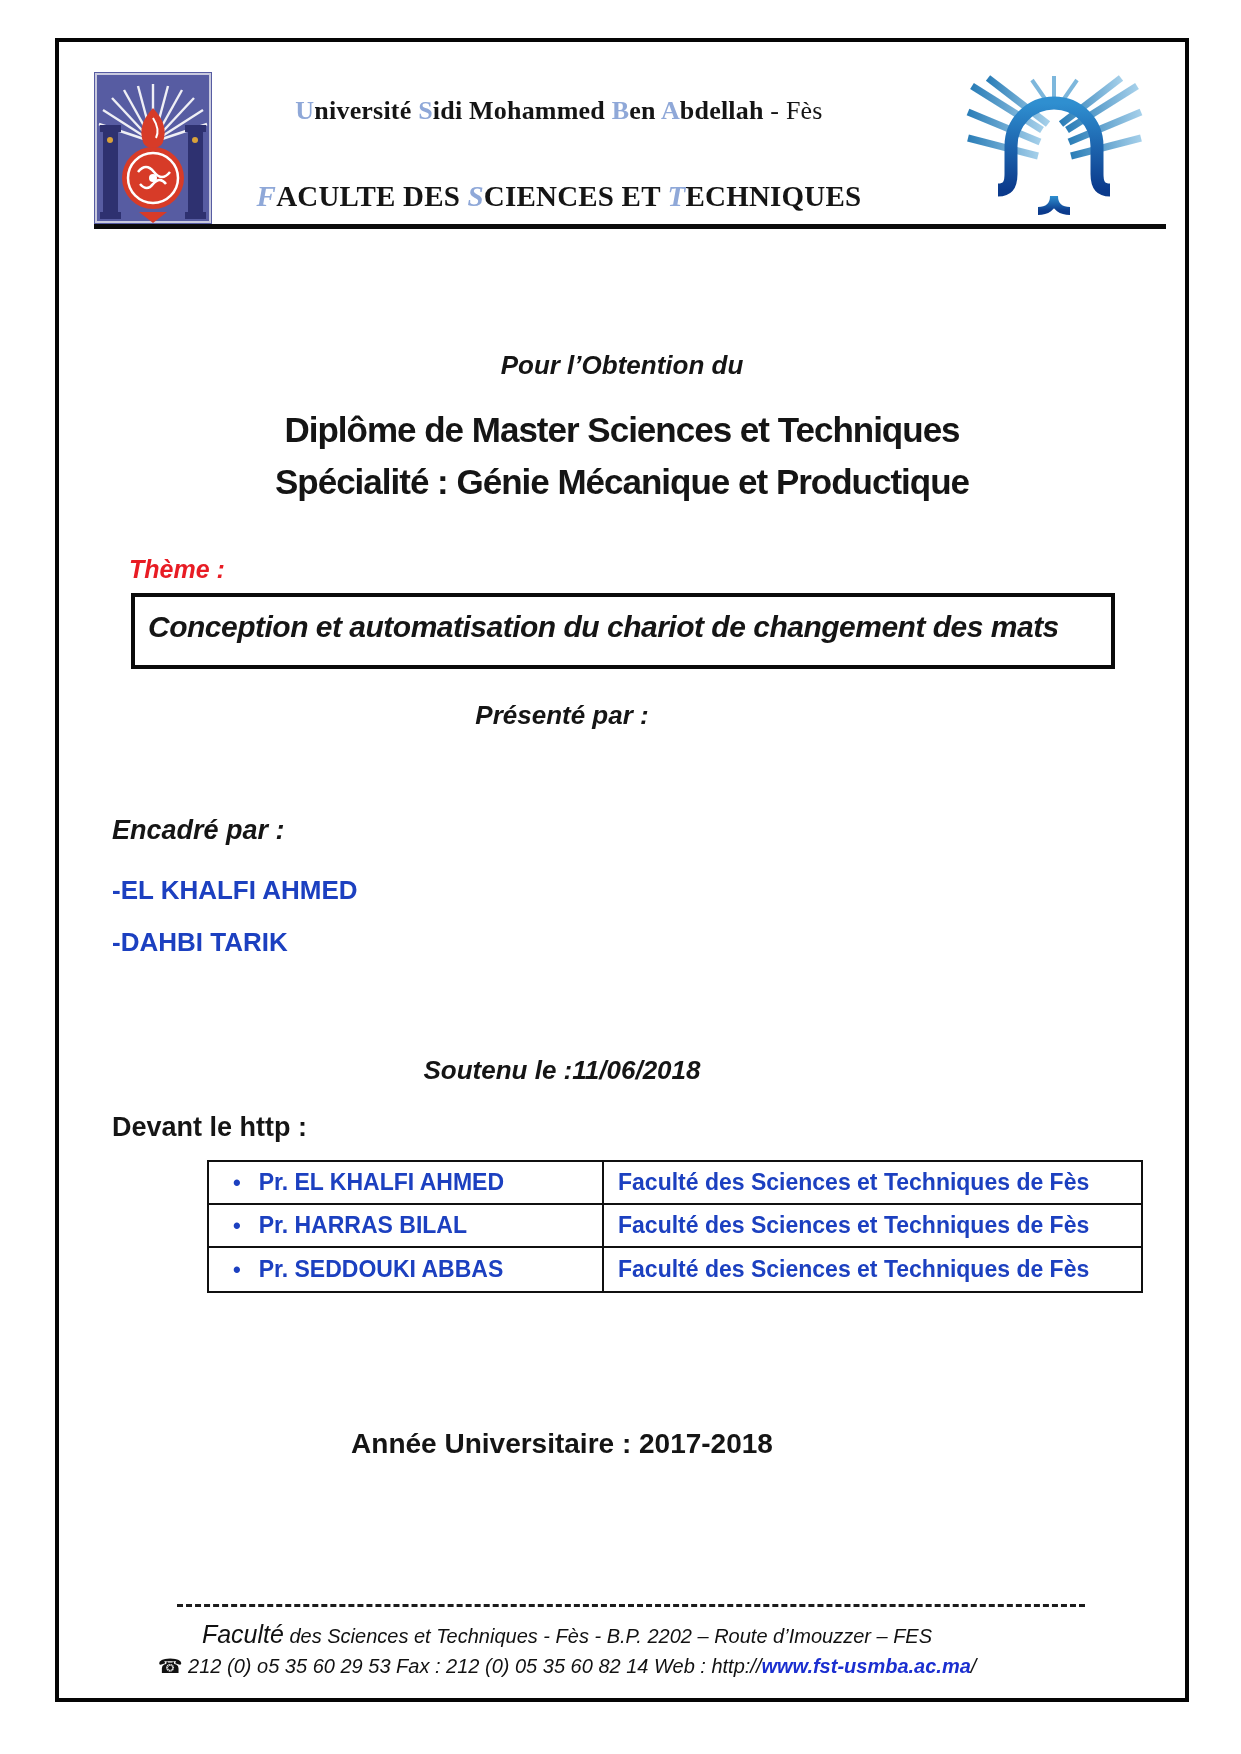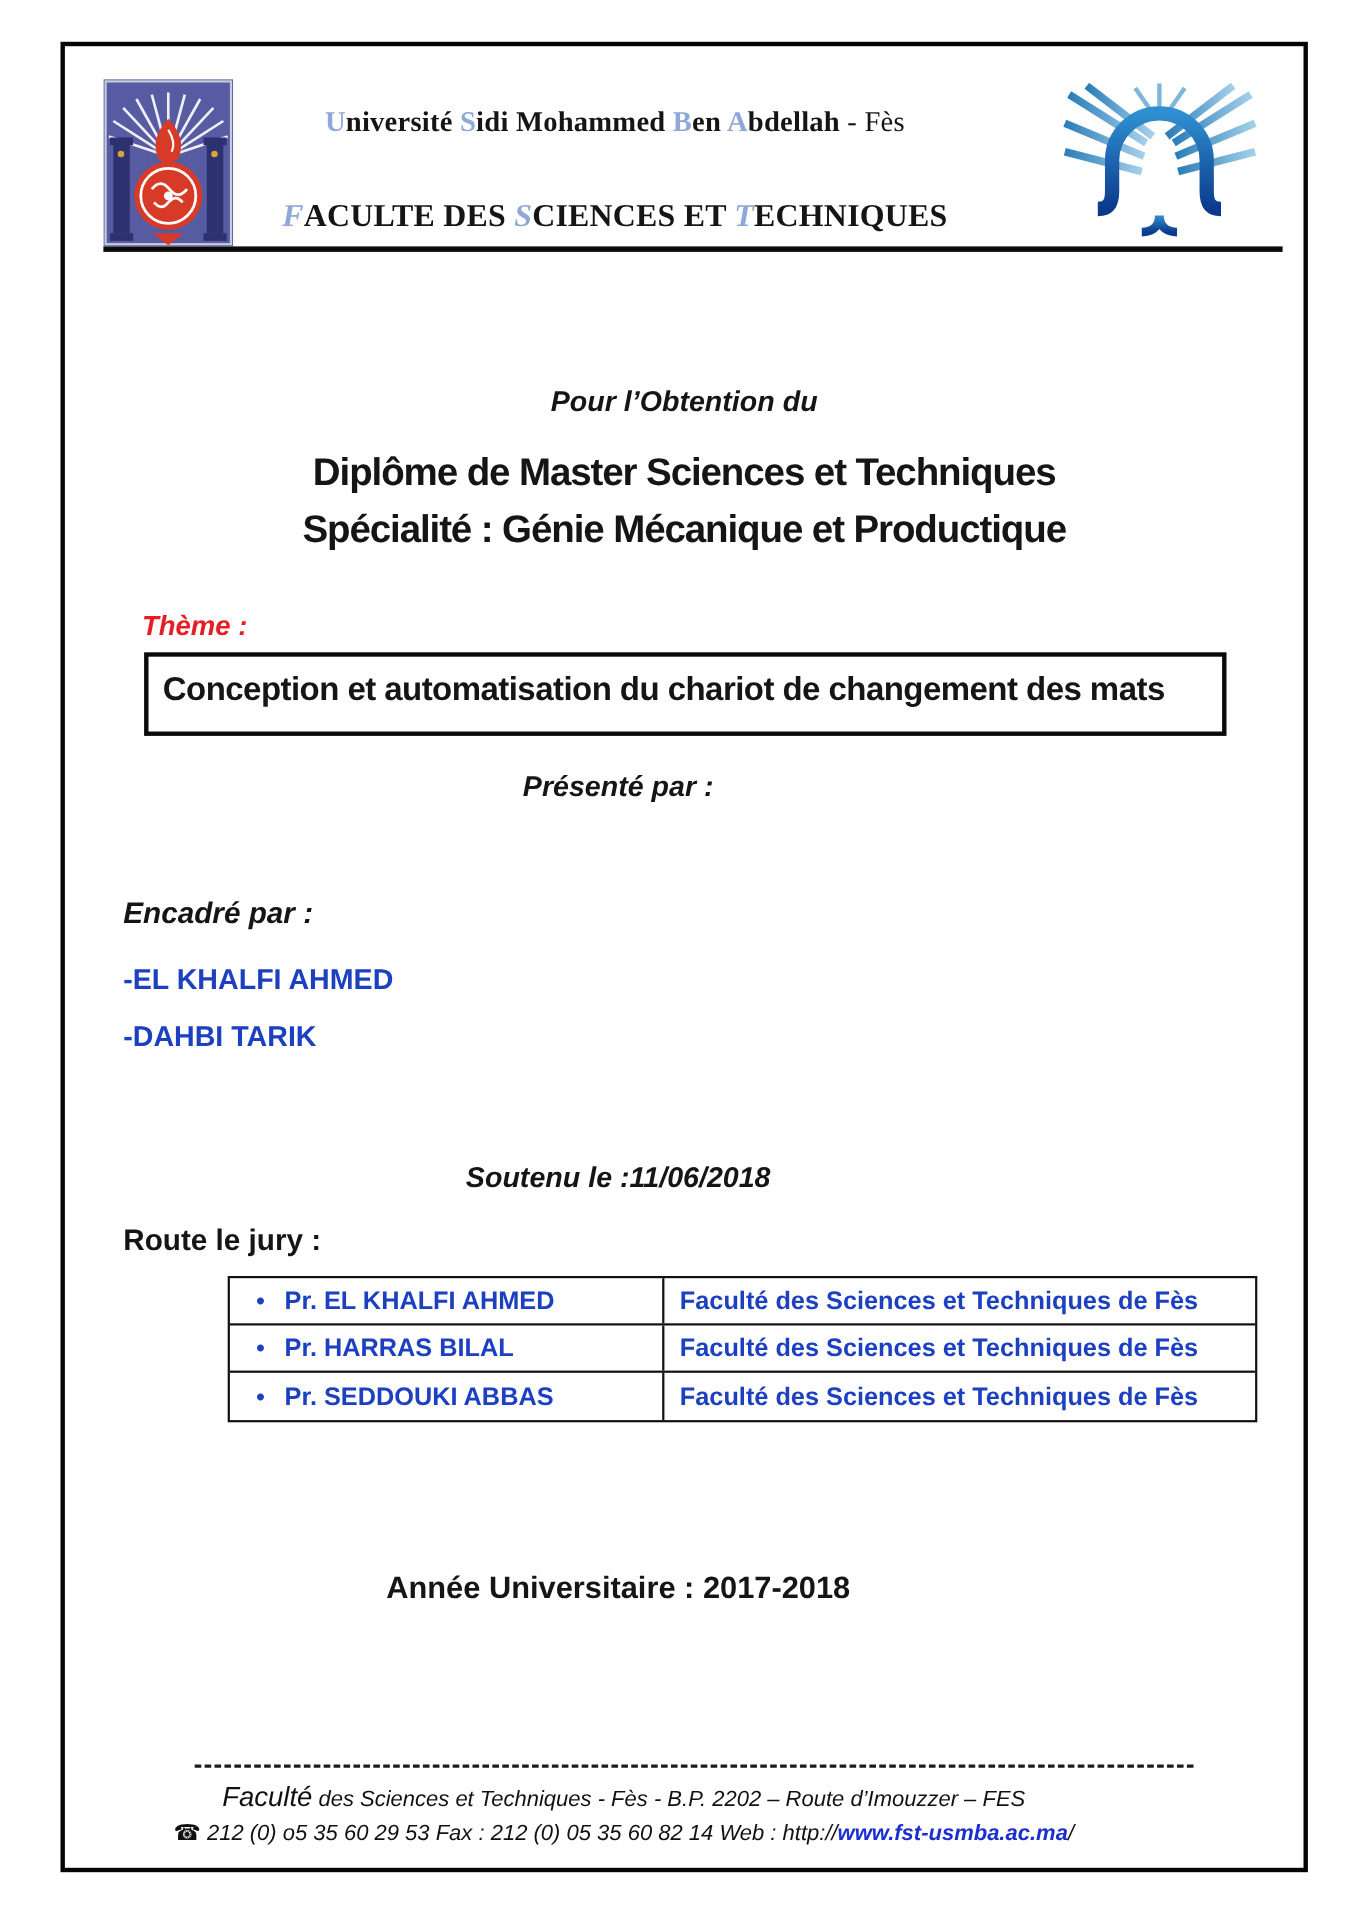--- a/index.html
+++ b/index.html
@@ -16,21 +16,21 @@
   .hdr-accent{color:var(--hdr-accent);}
   .hdr-accent.it{font-style:italic;}
   .rule{background:#0b0b0b;}
   .bi{font-weight:bold;font-style:italic;}
   .b{font-weight:bold;}
   .blue{color:var(--blue);}
   .red{color:var(--red);}
   .big-title{font-size:33px;font-weight:bold;letter-spacing:-1px;white-space:nowrap;}
   .mid-title{font-size:35px;font-weight:bold;letter-spacing:-1px;white-space:nowrap;}
   .theme-box{border:4px solid #0a0a0a;box-sizing:border-box;}
-  .theme-box .inner{padding:13px 8px 0 13px;font-size:30px;font-weight:bold;letter-spacing:-0.5px;white-space:nowrap;}
+  .theme-box .inner{padding:13px 8px 0 13px;font-size:30px;font-weight:bold;font-style:italic;letter-spacing:-0.5px;white-space:nowrap;}
   .jury{border:2px solid #101010;box-sizing:border-box;}
   .jury-row{display:flex;height:43px;border-bottom:2px solid #101010;box-sizing:border-box;}
   .jury-row:last-child{border-bottom:none;}
   .jury-cell{display:flex;align-items:center;font-size:23px;font-weight:bold;color:var(--blue);box-sizing:border-box;white-space:nowrap;}
   .jury-cell.name{width:395px;border-right:2px solid #101010;padding-left:24px;}
   .jury-cell.name .bullet{font-size:22px;margin-right:18px;}
   .jury-cell.aff{flex:1;padding-left:14px;}
   .dashed{border-top:3px dashed #1c1c1c;height:0;}
   .footer-line{font-style:italic;font-size:20px;white-space:nowrap;color:#111;}
   .footer-lead{font-size:25px;font-style:italic;}
@@ -141,21 +141,21 @@
     <div class="inner">Conception et automatisation du chariot de changement des mats</div>
   </div>
 
   <div class="abs centered bi" style="top:658px;font-size:26px;">Présenté par :</div>
 
   <div class="abs bi" style="left:53px;top:773px;font-size:27px;">Encadré par :</div>
   <div class="abs b blue" style="left:53px;top:833px;font-size:26px;">-EL KHALFI AHMED</div>
   <div class="abs b blue" style="left:53px;top:885px;font-size:26px;">-DAHBI TARIK</div>
 
   <div class="abs centered bi" style="top:1013px;font-size:26px;">Soutenu le :11/06/2018</div>
-  <div class="abs b" style="left:53px;top:1070px;font-size:27px;">Route le jury :</div>
+  <div class="abs b" style="left:53px;top:1070px;font-size:27px;">Devant le http :</div>
 
   <div class="abs jury" style="left:148px;top:1118px;width:936px;">
     <div class="jury-row">
       <div class="jury-cell name">
           <span class="bullet">•</span>
           <span>Pr. EL KHALFI AHMED</span>
         </div>
       <div class="jury-cell aff">Faculté des Sciences et Techniques de Fès</div>
     </div>
     <div class="jury-row">

